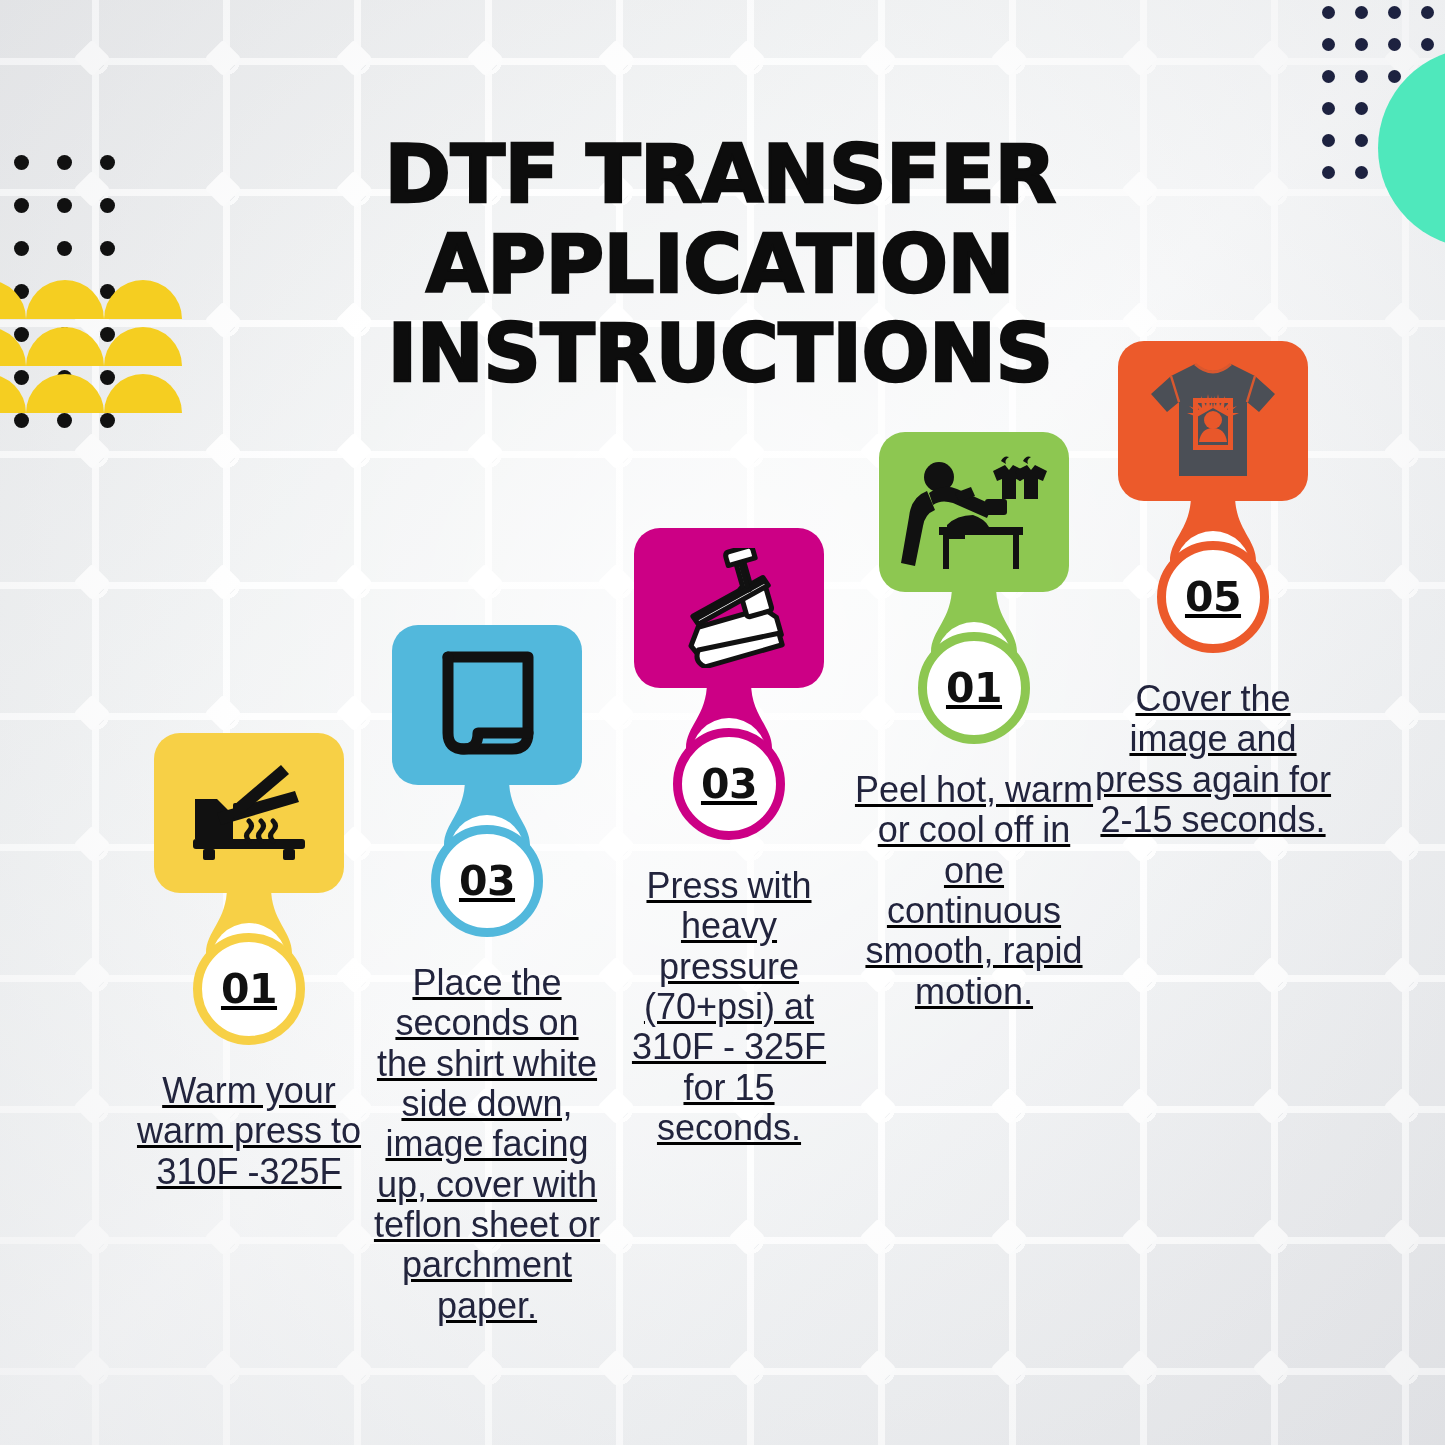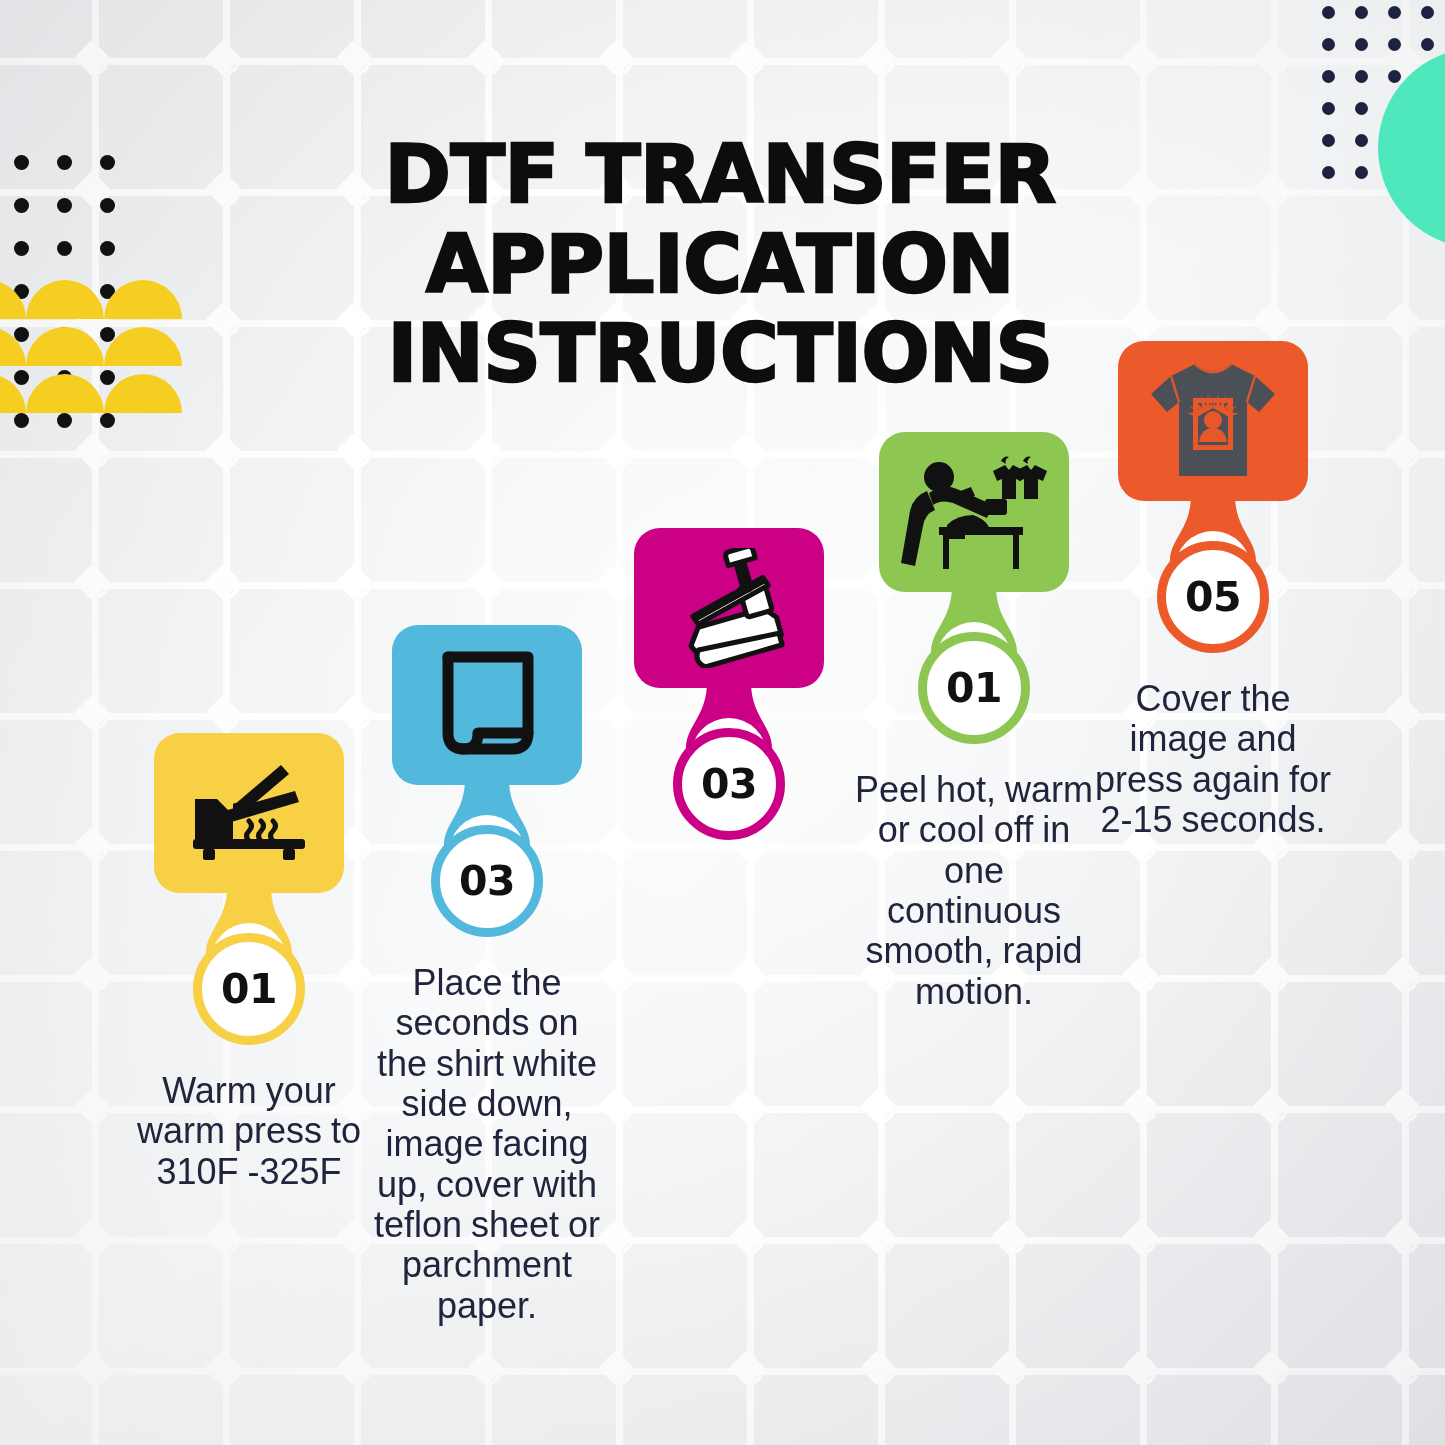--- a/index.html
+++ b/index.html
@@ -99,20 +99,21 @@
 
   
   .steps {
     position: absolute;
     inset: 0;
     z-index: 5;
   }
   .step {
     position: absolute;
     width: 250px;
+    text-decoration: underline;
   }
   .pin {
     position: relative;
     width: 250px;
   }
   .card {
     position: relative;
     width: 190px;
     height: 160px;
     margin: 0 auto;
@@ -450,20 +451,21 @@
         <div class="neck">
           <svg width="250" height="92" viewBox="0 0 250 92">
             <path d="M103 0 C103 34, 82 44, 82 66 C82 82, 96 92, 125 92 C154 92, 168 82, 168 66 C168 44, 147 34, 147 0 Z" class="neck-fill" fill="#CC0085"></path>
           <circle cx="125" cy="74" r="38" fill="#ffffff"></circle>
             </svg>
         </div>
         <div class="badge" id="badge-3" style="border: 9px solid rgb(204, 0, 133);">
           <span>03</span>
         </div>
       </div>
+      <div class="caption">Press with heavy pressure (70+psi) at 310F - 325F for 15 seconds.</div>
     </div>
 
     <div class="step" id="step-4" style="left:849px; top:432px;">
       <div class="pin">
         <div class="card" id="card-4" style="background: rgb(141, 199, 81);">
           <svg width="150" height="126" viewBox="0 0 150 126">
             <g fill="#111111">
 
               <rect x="40" y="78" width="84" height="8"></rect>
               <rect x="44" y="86" width="6" height="34"></rect>

